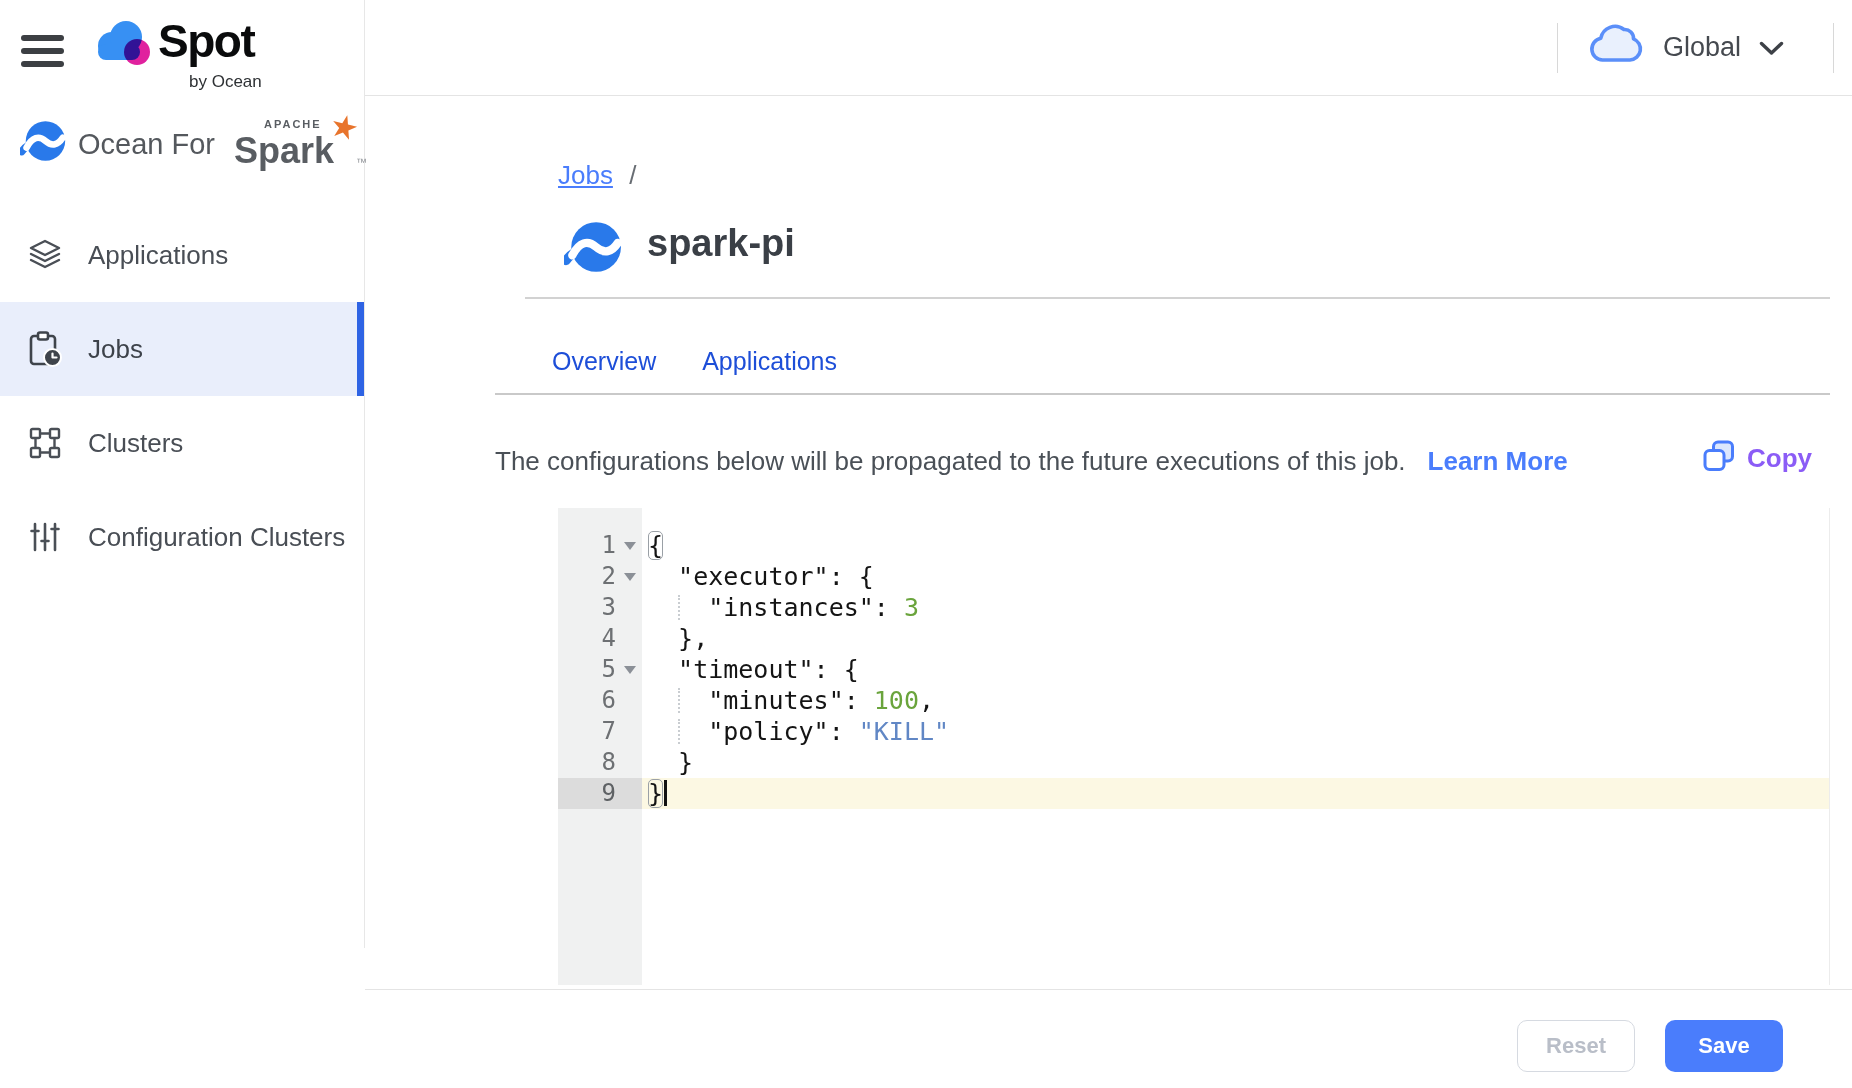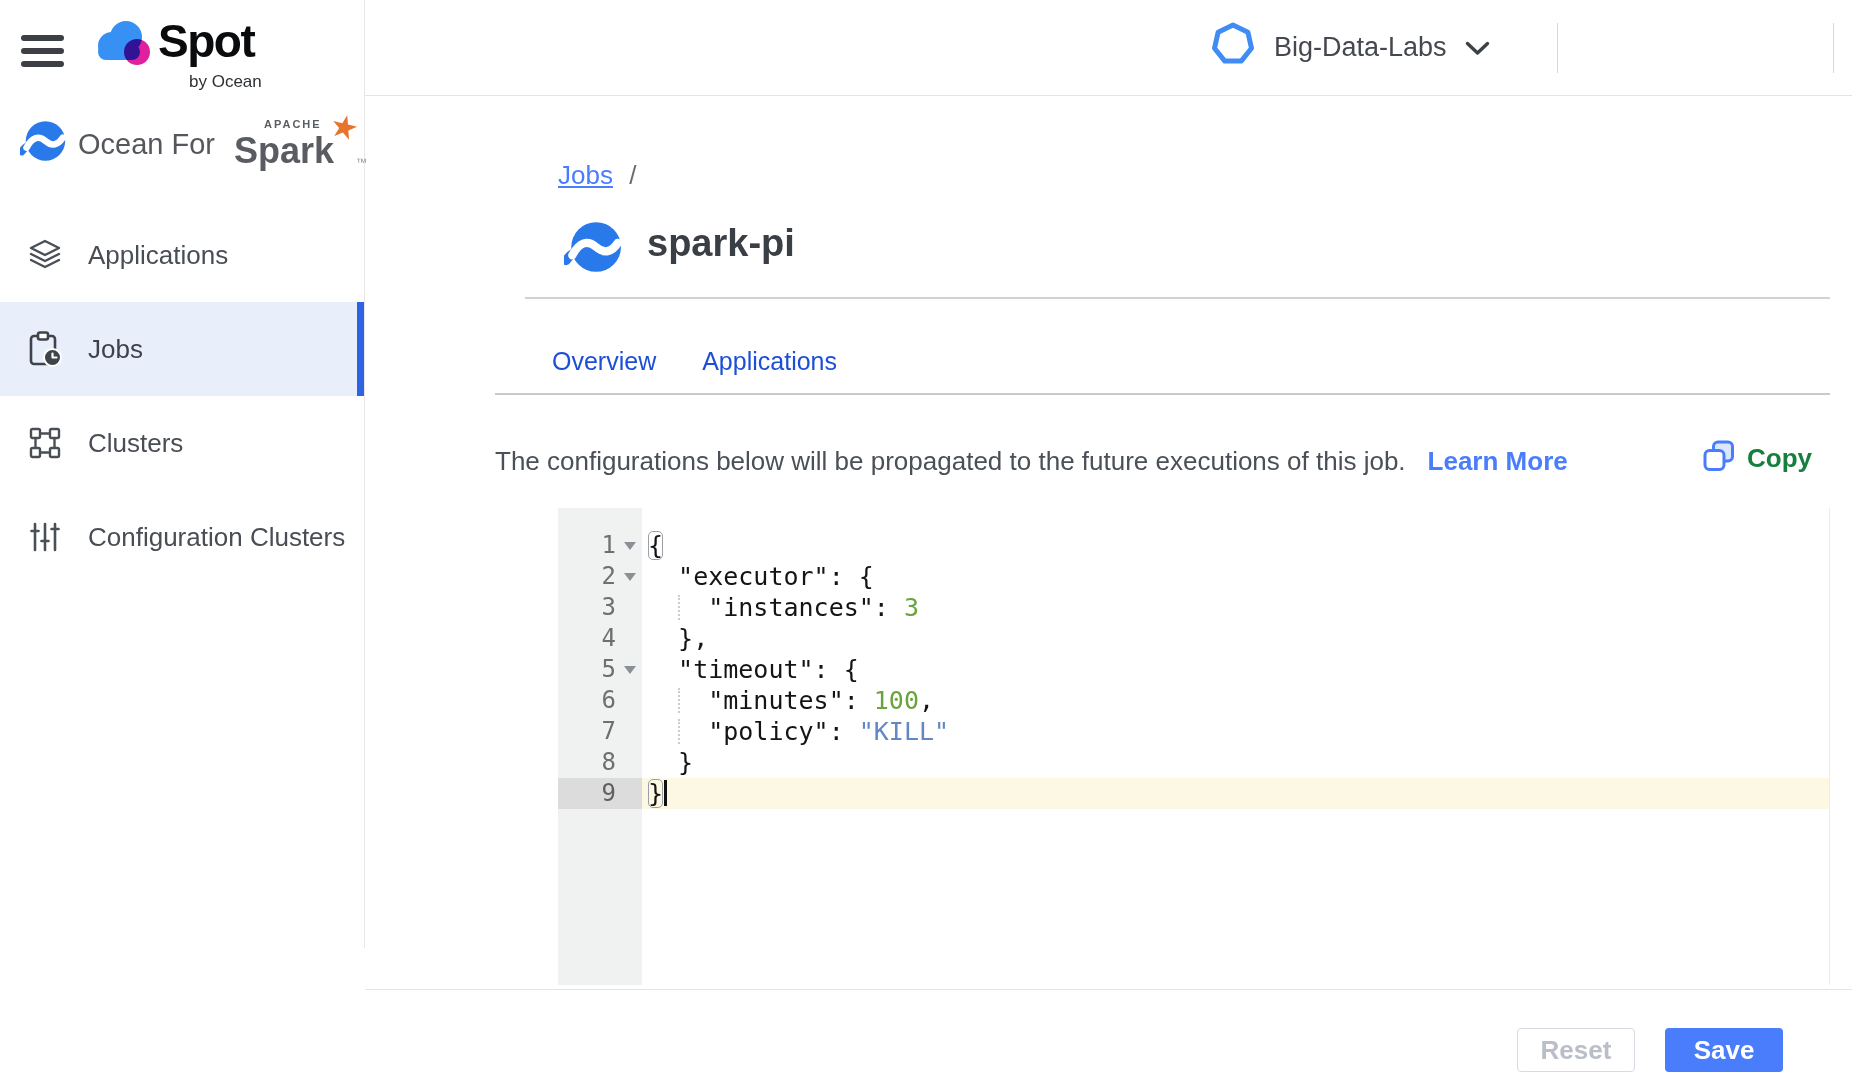--- a/index.html
+++ b/index.html
@@ -57,21 +57,21 @@
   .tab { position:relative; display:flex; align-items:center; padding:0 23px 8px 23px;
          font-size:25px; color:#1d4ed8; cursor:pointer; }
   .tab.active { color:#4a7dfc; font-weight:700; }
   .tab.active::after { content:''; position:absolute; left:0; right:0; bottom:0; height:5px;
          background:#4a7dfc; border-radius:2px; z-index:2; }
   .tab-line { position:absolute; left:130px; right:22px; top:297px; height:2px; background:#c9c9c9; }
   .desc-row { position:absolute; left:130px; top:350px; font-size:26px; color:#4a5057; }
   .desc-row a { color:#4a7dfc; margin-left:22px; font-weight:600; cursor:pointer; text-decoration:none; }
   .copy-btn { position:absolute; right:40px; top:344px; display:flex; align-items:center;
               gap:12px; cursor:pointer; }
-  .copy-label { font-size:26px; font-weight:700; color:#15803d; }
+  .copy-label { font-size:26px; font-weight:700; color:#8b5cf6; }
 
   
   .editor { position:absolute; left:193px; top:412px; right:22px; bottom:103px;
             background:#fff; border-right:1px solid #ececec; cursor:text; }
   .gutter-bg { position:absolute; left:0; top:0; bottom:0; width:84px; background:#f0f1f1; }
   #lines { position:absolute; left:0; right:0; top:22px; }
   .line { position:relative; height:31px; }
   .gut { position:absolute; left:0; top:0; width:84px; height:31px; line-height:31px;
          text-align:right; padding-right:26px; color:#6d7073; font-size:24px;
          font-family:"DejaVu Sans Mono", monospace; }
@@ -85,22 +85,22 @@
   .line.active .gut { background:#dcdcdc; color:#5e6164; }
   .tk-n { color:#6aa43c; } .tk-s { color:#6187c5; } .tk-k, .tk-p { color:#141414; }
   .bm { outline:1px solid #9aa0a6; outline-offset:-1px; border-radius:5px; }
   .cursor { display:inline-block; width:3px; height:26px; background:#111;
             vertical-align:-4px; margin-left:1px; }
   .guide { position:absolute; left:calc(6px + 2ch); top:3px; bottom:3px;
            border-left:2px dotted #c9cdd1; }
 
   
   .footer-line { position:absolute; left:0; right:0; bottom:98px; height:1px; background:#e4e4e4; }
-  .btn { position:absolute; bottom:16px; width:118px; height:44px; border-radius:4px;
-         font-size:26px; font-weight:700; font-family:"Liberation Sans", sans-serif; cursor:pointer; }
+  .btn { position:absolute; bottom:16px; width:118px; height:52px; border-radius:10px;
+         font-size:22px; font-weight:700; font-family:"Liberation Sans", sans-serif; cursor:pointer; }
   .btn-reset { left:1152px; background:#fff; border:1px solid #d6dae1; color:#b9bec8; }
   .btn-save { left:1300px; background:#4a7dfc; border:none; color:#ffffff; }
 </style>
 </head>
 <body>
 
 <aside class="sidebar">
   <div class="hamburger">
     <span></span>
       <span></span>
@@ -175,34 +175,34 @@
             <path d="M5 3 V29 M15 3 V29 M25 3 V29"></path>
             <path d="M1.5 10 H8.5 M11.5 20 H18.5 M21.5 8 H28.5"></path>
           </svg>
         </span>
         <span class="nav-label">Configuration Clusters</span>
       </div>
     </nav>
 </aside>
 
 <header class="topbar">
-  <div class="picker picker-org">
+  <div class="vdiv vdiv1"></div>
+  <div class="picker picker-region">
     <span>
-      <svg width="46" height="46" viewBox="0 0 46 46" fill="none" stroke="#3f8cf4" stroke-width="5" stroke-linejoin="round">
-        <polygon points="23,4 37.9,11.2 41.5,27.2 31.2,40.1 14.8,40.1 4.5,27.2 8.1,11.2"></polygon>
+      <svg width="58" height="44" viewBox="0 0 58 44">
+        <path d="M43 38 H15.5 A11 11 0 0 1 13.8 16.2 A14.5 14.5 0 0 1 37 7.5 A8.8 8.8 0 0 1 46.5 16.8 A11 11 0 0 1 43 38 Z" fill="#e9f0fd" stroke="#5b8ff9" stroke-width="3.6" stroke-linejoin="round"></path>
       </svg>
     </span>
-    <span>Big-Data-Labs</span>
+    <span>Global</span>
     <span>
       <svg width="25" height="15" viewBox="0 0 25 15" fill="none" stroke="#3d4147" stroke-width="3.4" stroke-linecap="round" stroke-linejoin="round">
           <path d="M2.5 2.5 L12.5 12 L22.5 2.5"></path>
         </svg>
     </span>
   </div>
-  <div class="vdiv vdiv1"></div>
   <div class="vdiv vdiv2"></div>
 </header>
 
 <main class="main">
 
   <div class="breadcrumb">
     <a>Jobs</a>
     <span class="sep">/</span>
   </div>
 

